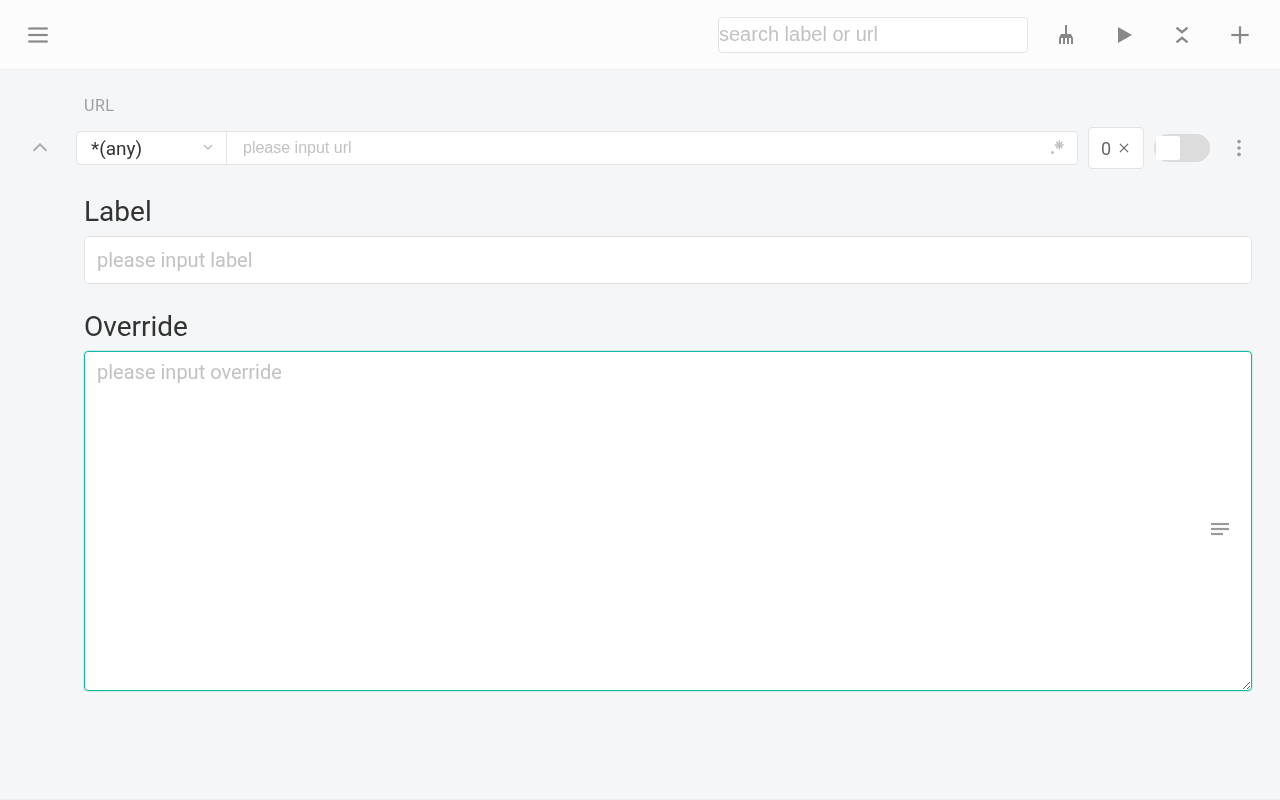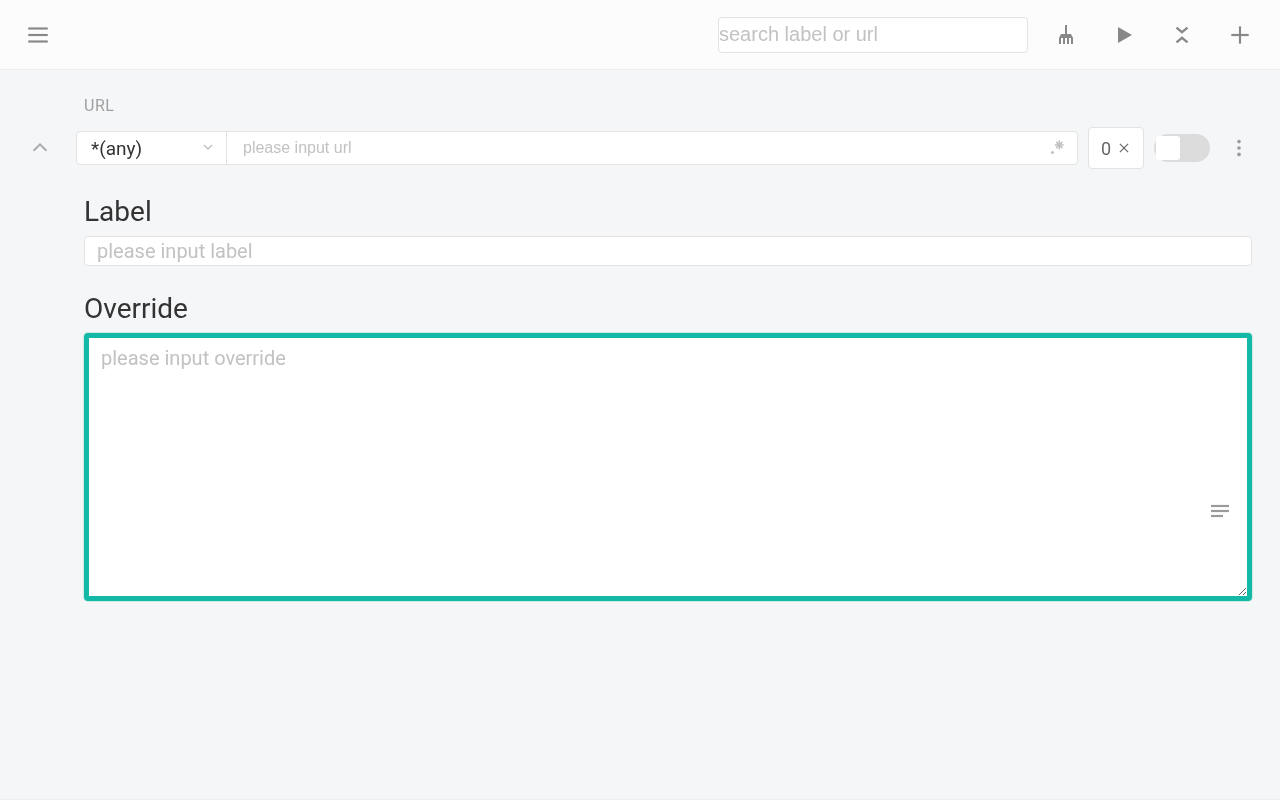--- a/index.html
+++ b/index.html
@@ -147,27 +147,27 @@
     width: calc(100% - 74px - 18px);
     border:1px solid #e3e3e3;
     border-radius:4px;
     background:#fff;
     font-size:20px;
     padding:8px 12px;
     color:#333;
     font-family:inherit;
   }
   .text-input::placeholder, .textarea-input::placeholder { color:#c2c2c2; }
-  .text-input { height:30px; }
+  .text-input { height:48px; }
   .override-wrap { position:relative; margin-left:74px; width: calc(100% - 74px - 18px); }
   .textarea-input {
     margin-left:0; width:100%;
-    height:268px;
+    height:340px;
     resize:both;
-    border:5px solid #14b8a6;
+    border:1px solid #14b8a6;
     box-shadow: 0 0 0 1px rgba(95,207,164,0.25);
     outline:none;
   }
   .float-btn {
     position:absolute;
     right:16px; top:162px;
     width:32px; height:32px;
     color:#9a9a9a; cursor:pointer;
     display:flex;align-items:center;justify-content:center;
   }

